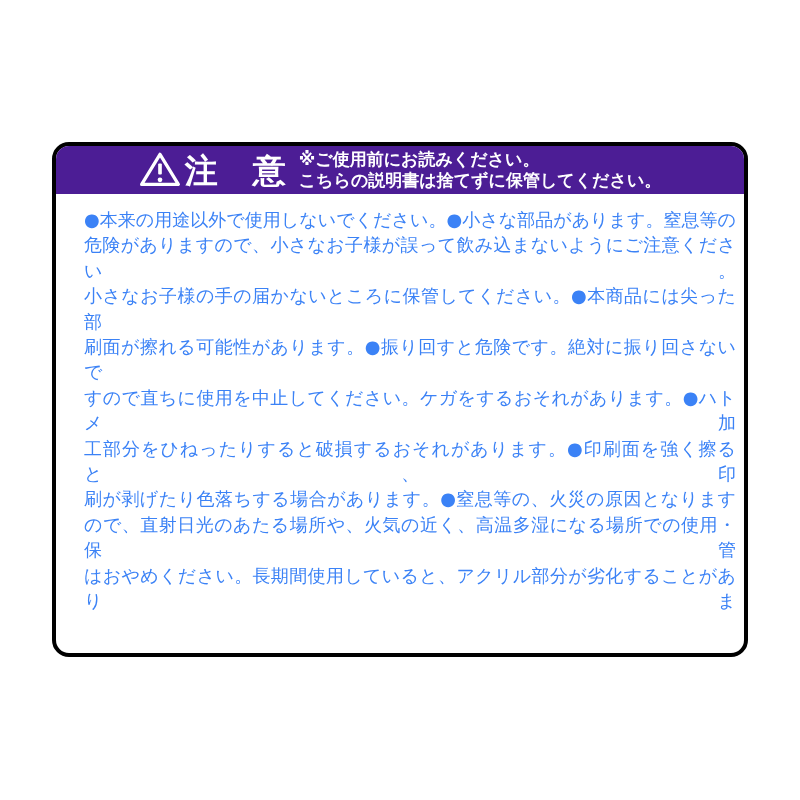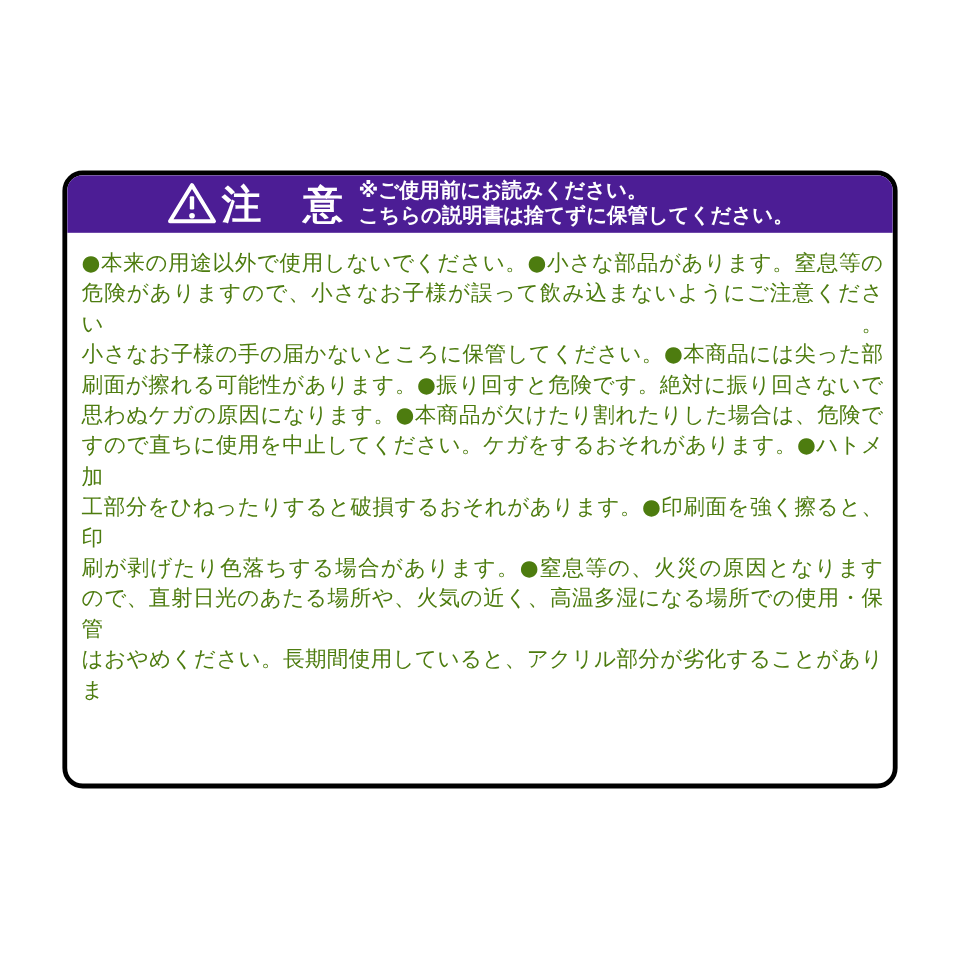--- a/index.html
+++ b/index.html
@@ -50,22 +50,22 @@
     white-space: pre;
   }
   .header-note {
     margin-left: 12px;
     font-size: 17px;
     font-weight: bold;
     line-height: 21px;
     letter-spacing: 0px;
   }
   .body-text {
-    padding: 13px 8px 0 12px;
-    color: #4d7c0f;
+    padding: 13px 8px 0 28px;
+    color: #3b82f6;
   }
   .line {
     font-size: 18px;
     line-height: 25.4px;
     letter-spacing: 0;
     text-align: justify;
     text-align-last: justify;
     white-space: normal;
   }
 </style>
@@ -88,21 +88,20 @@
         <div>※ご使用前にお読みください。</div>
         <div>こちらの説明書は捨てずに保管してください。</div>
       </span>
     </div>
 
     <div class="body-text">
       <div class="line">●本来の用途以外で使用しないでください。●小さな部品があります。窒息等の</div>
       <div class="line">危険がありますので、小さなお子様が誤って飲み込まないようにご注意ください。</div>
       <div class="line">小さなお子様の手の届かないところに保管してください。●本商品には尖った部</div>
       <div class="line">刷面が擦れる可能性があります。●振り回すと危険です。絶対に振り回さないで</div>
-      <div class="line">思わぬケガの原因になります。●本商品が欠けたり割れたりした場合は、危険で</div>
       <div class="line">すので直ちに使用を中止してください。ケガをするおそれがあります。●ハトメ加</div>
       <div class="line">工部分をひねったりすると破損するおそれがあります。●印刷面を強く擦ると、印</div>
       <div class="line">刷が剥げたり色落ちする場合があります。●窒息等の、火災の原因となります</div>
       <div class="line">ので、直射日光のあたる場所や、火気の近く、高温多湿になる場所での使用・保管</div>
       <div class="line">はおやめください。長期間使用していると、アクリル部分が劣化することがありま</div>
 
     </div>
 
   </div>
 </div>

